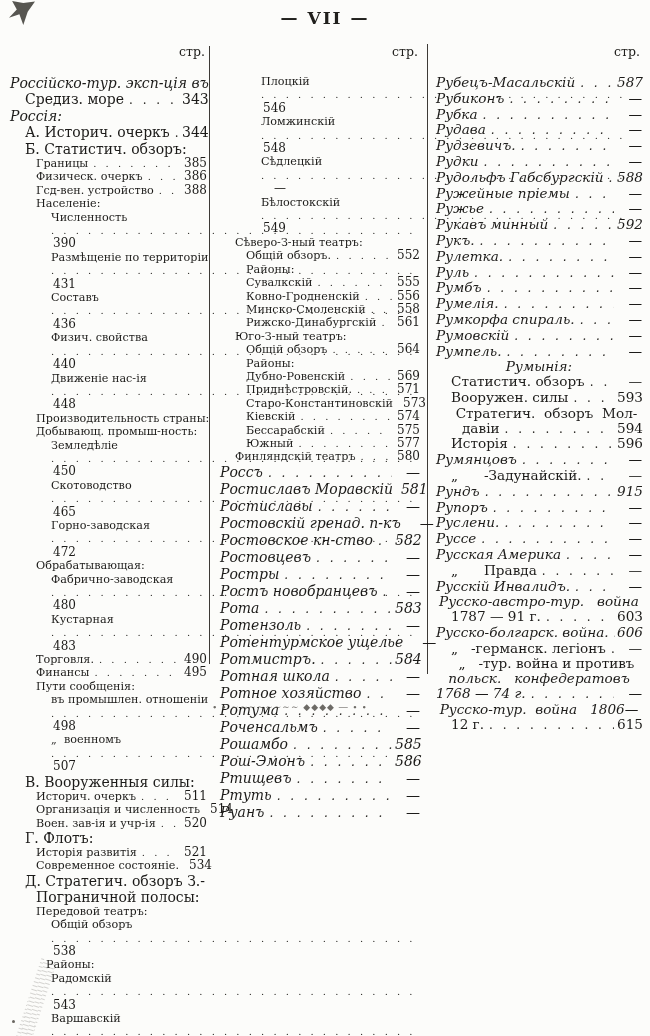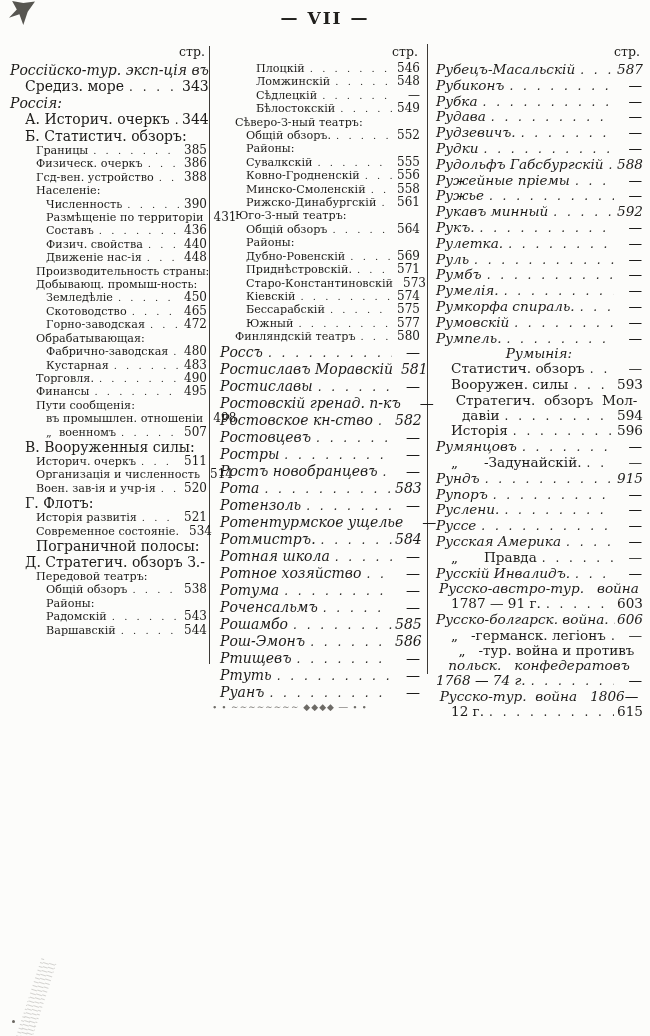--- a/index.html
+++ b/index.html
@@ -24,21 +24,21 @@
     position:absolute;top:44px;
     display:flex;flex-direction:column;
   }
   .col-1{left:10px;width:197px;}
   .col-2{left:220px;width:200px;}
   .col-3{left:436px;width:206px;}
   .col-head{
     text-align:right;
     font-size:12.5px;
     padding-right:2px;
-    margin-bottom:3px;
+    margin-bottom:16px;
     color:#21201d;
   }
   .vrule{position:absolute;width:1px;background:#3d3a36;}
   .vrule-1{left:209px;top:46px;height:618px;}
   .vrule-2{left:427px;top:44px;height:630px;}
   
   .row{display:flex;align-items:baseline;}
   .lbl{white-space:pre;}
   .dots{
     flex:1 1 auto;overflow:hidden;white-space:nowrap;
@@ -53,21 +53,21 @@
   .s-lg{font-size:14px;line-height:16px;}
   .s-lg .dots{font-size:12px;}
   .s-sm{font-size:11.2px;line-height:13.4px;}
   .s-sm .dots{font-size:10px;}
   .s-sm .pg{font-size:12px;}
   .col-3 .s-lg{line-height:14.8px;font-size:13.6px;justify-content:center;}
   
   .i0{padding-left:0;font-style:italic;}
   .i1{padding-left:15px;}
   .i2{padding-left:26px;}
-  .i3{padding-left:36px;}
+  .i3{padding-left:36px;flex-direction:column;}
   
   .ornament{
     position:absolute;top:702px;left:170px;width:240px;
     text-align:center;font-size:9px;color:#55524d;
     letter-spacing:1px;opacity:.85;
   }
   
   .ink-blot{
     position:absolute;left:9px;top:1px;width:26px;height:24px;
     background:#3a3833;
@@ -243,25 +243,25 @@
       <div class="row s-sm i2">
         <span class="lbl">Исторія развитія</span>
         <span class="dots"></span>
         <span class="pg">521</span>
       </div>
       <div class="row s-sm i2">
         <span class="lbl">Современное состояніе.</span>
         <span class="dots"></span>
         <span class="pg">534</span>
       </div>
+      <div class="row s-lg i1">
+        <span class="lbl">Д. Стратегич. обзоръ З.-</span>
+      </div>
       <div class="row s-lg i2">
         <span class="lbl">Пограничной полосы:</span>
-      </div>
-      <div class="row s-lg i1">
-        <span class="lbl">Д. Стратегич. обзоръ З.-</span>
       </div>
       <div class="row s-sm i2">
         <span class="lbl">Передовой театръ:</span>
       </div>
       <div class="row s-sm i3">
         <span class="lbl">Общій обзоръ</span>
         <span class="dots"></span>
         <span class="pg">538</span>
       </div>
       <div class="row s-sm i3">

